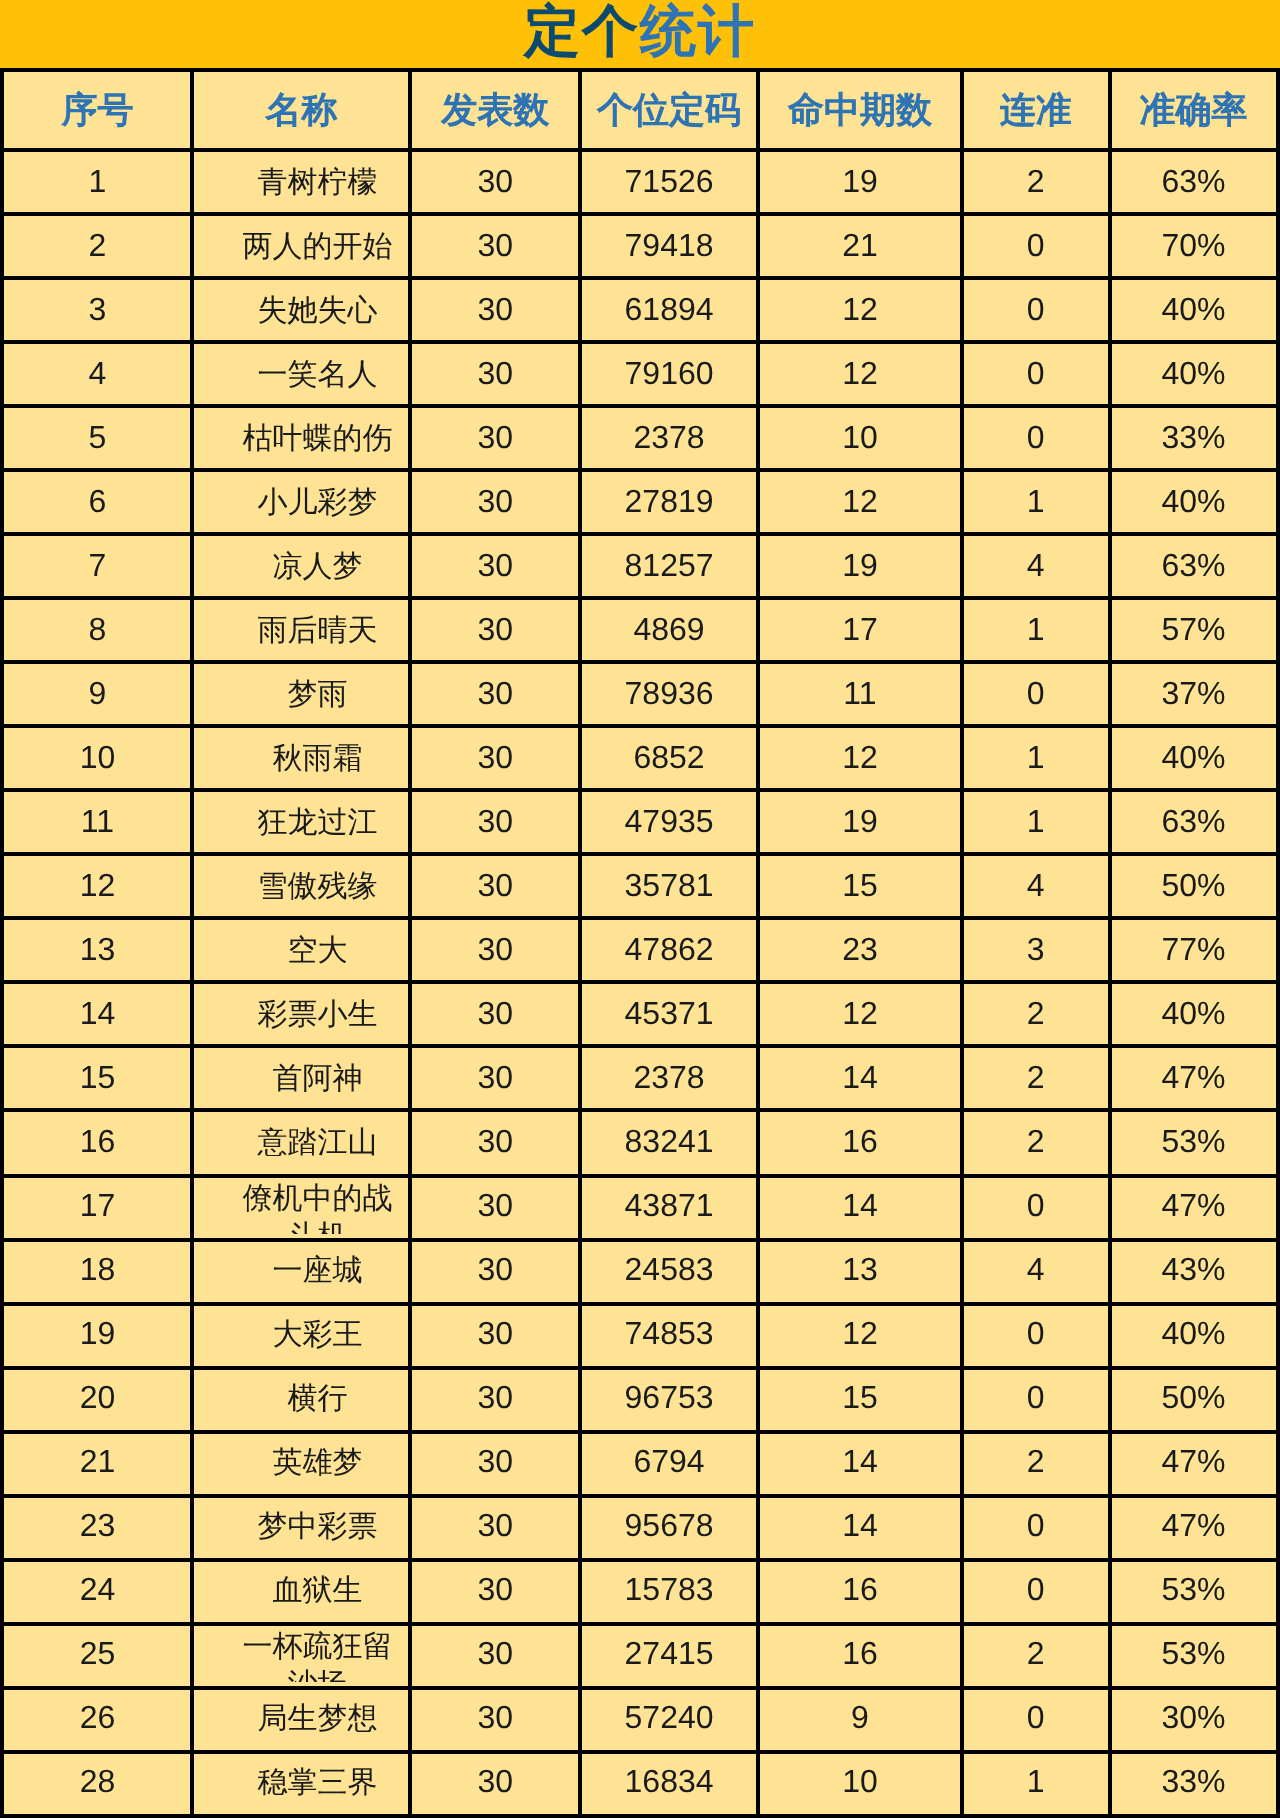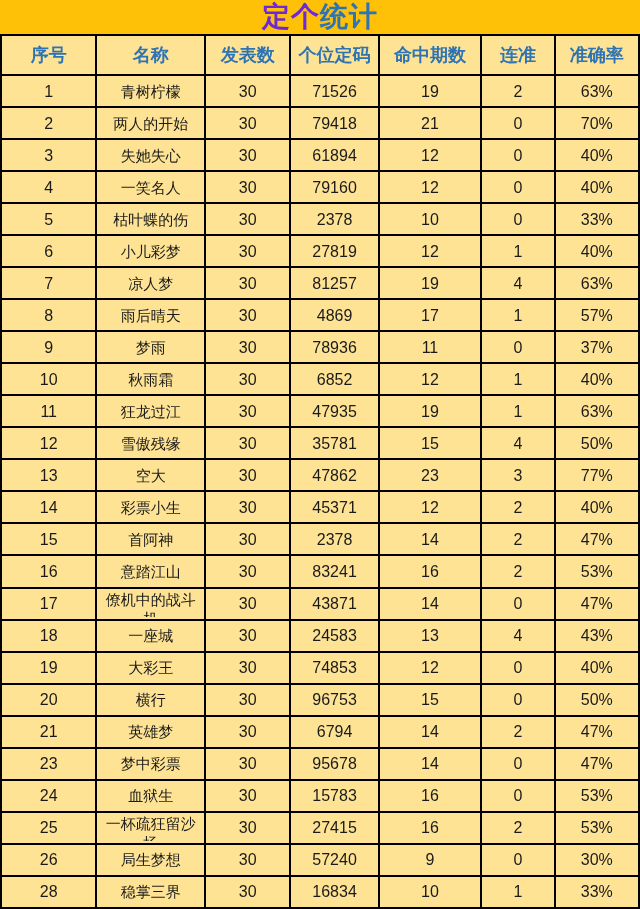--- a/index.html
+++ b/index.html
@@ -15,21 +15,21 @@
     height: 34px;
     display: flex; align-items: center; justify-content: center;
     background: #FFC008;
     font-family: "Liberation Serif", "DejaVu Serif", serif;
     font-weight: bold;
     font-size: 28px;
     line-height: 34px;
     letter-spacing: 1px;
   }
   .t-blue { color: #2E74B5; }
-  .t-red  { color: #6d28d9; }
+  .t-red  { color: #0c4a6e; }
 
   table.stats {
     width: 640px;
     height: 875px;
     border-collapse: collapse;
     table-layout: fixed;
     border: 2px solid #000;
   }
   th, td {
     border: 2px solid #000;
@@ -52,21 +52,21 @@
     font-size: 16px;
     font-family: "Liberation Sans", sans-serif;
   }
   td .cellwrap {
     max-height: 27px;
     overflow: hidden;
     line-height: 19px;
     word-break: break-all;
   }
   td.col-name { font-size: 15px; }
-  td.col-name .cellwrap { padding: 0 2px; }
+  td.col-name .cellwrap { padding: 0 2px; margin-left: 16px; }
 </style>
 </head>
 <body>
 
 <div class="page">
 
   <div class="title-bar">
       <span class="t-red">定个</span>
       <span class="t-blue">统计</span>
   </div>

